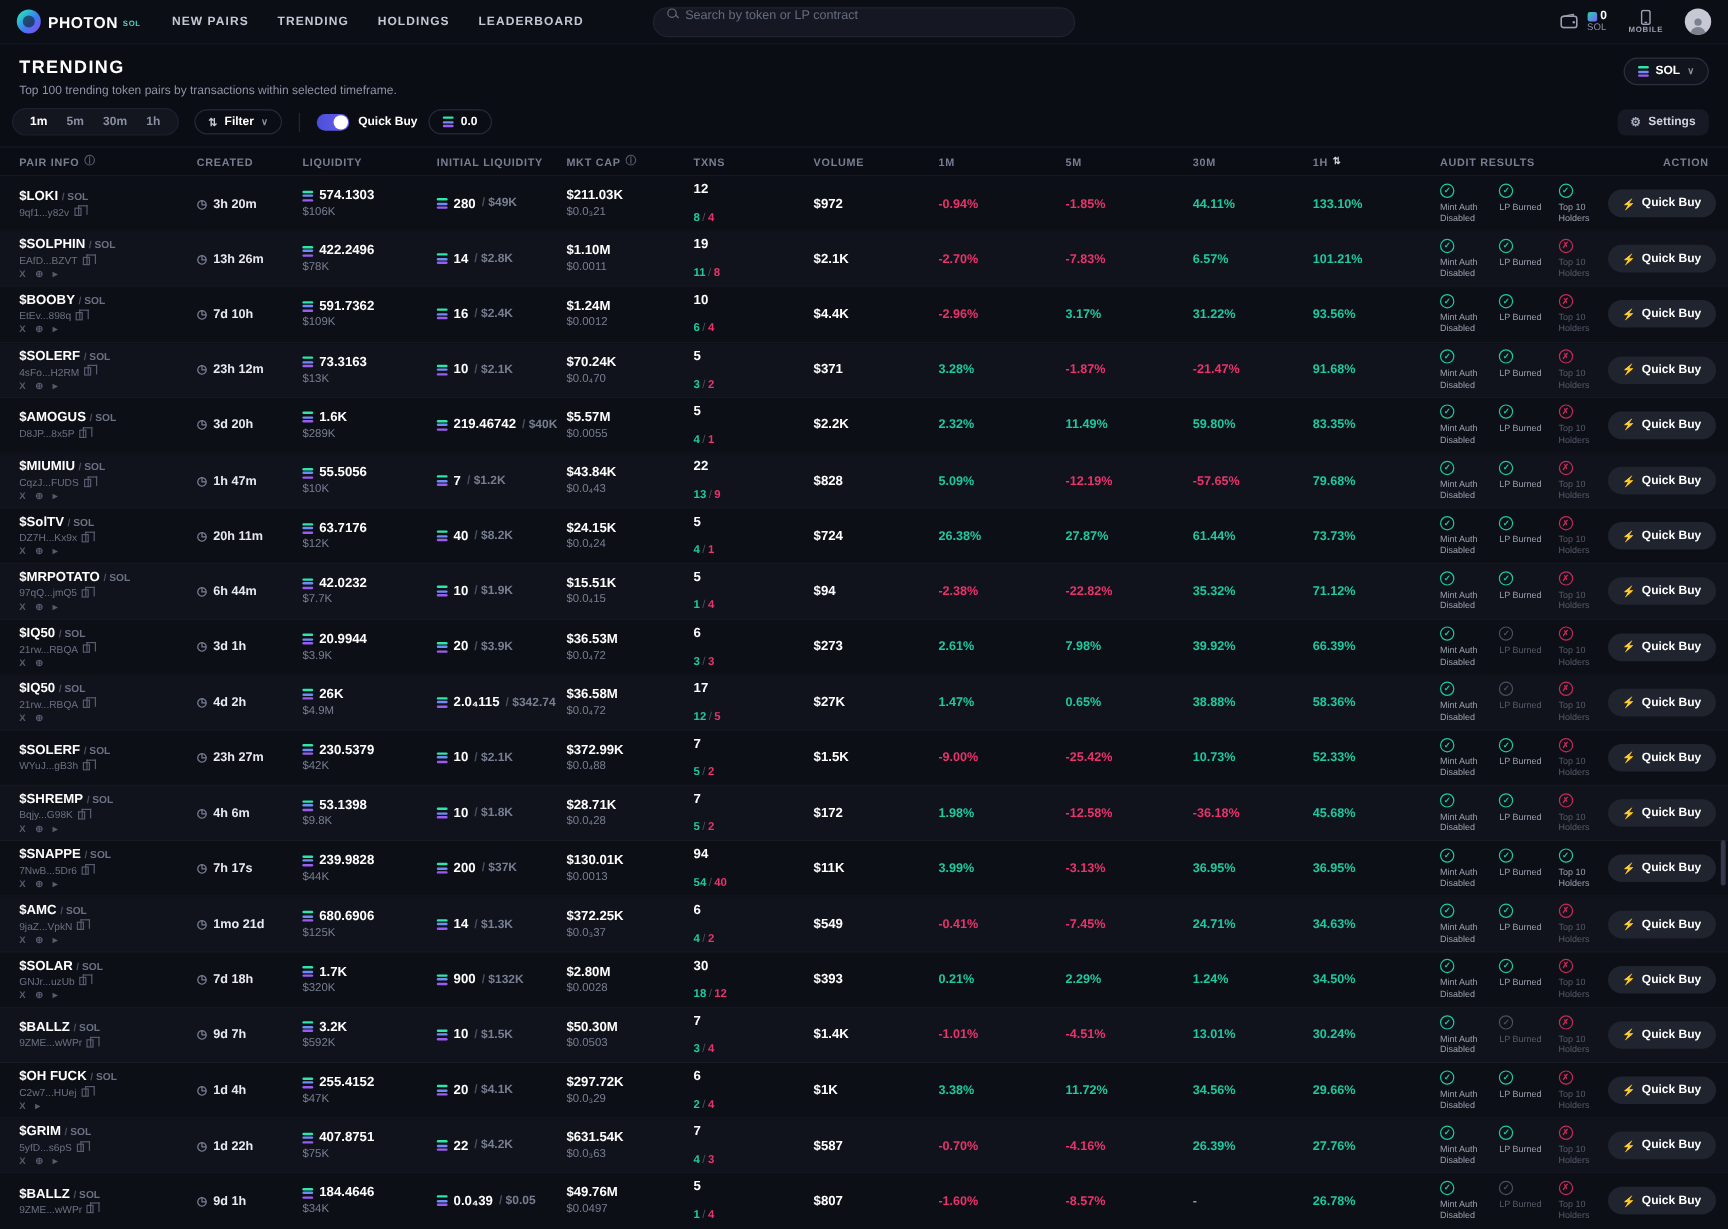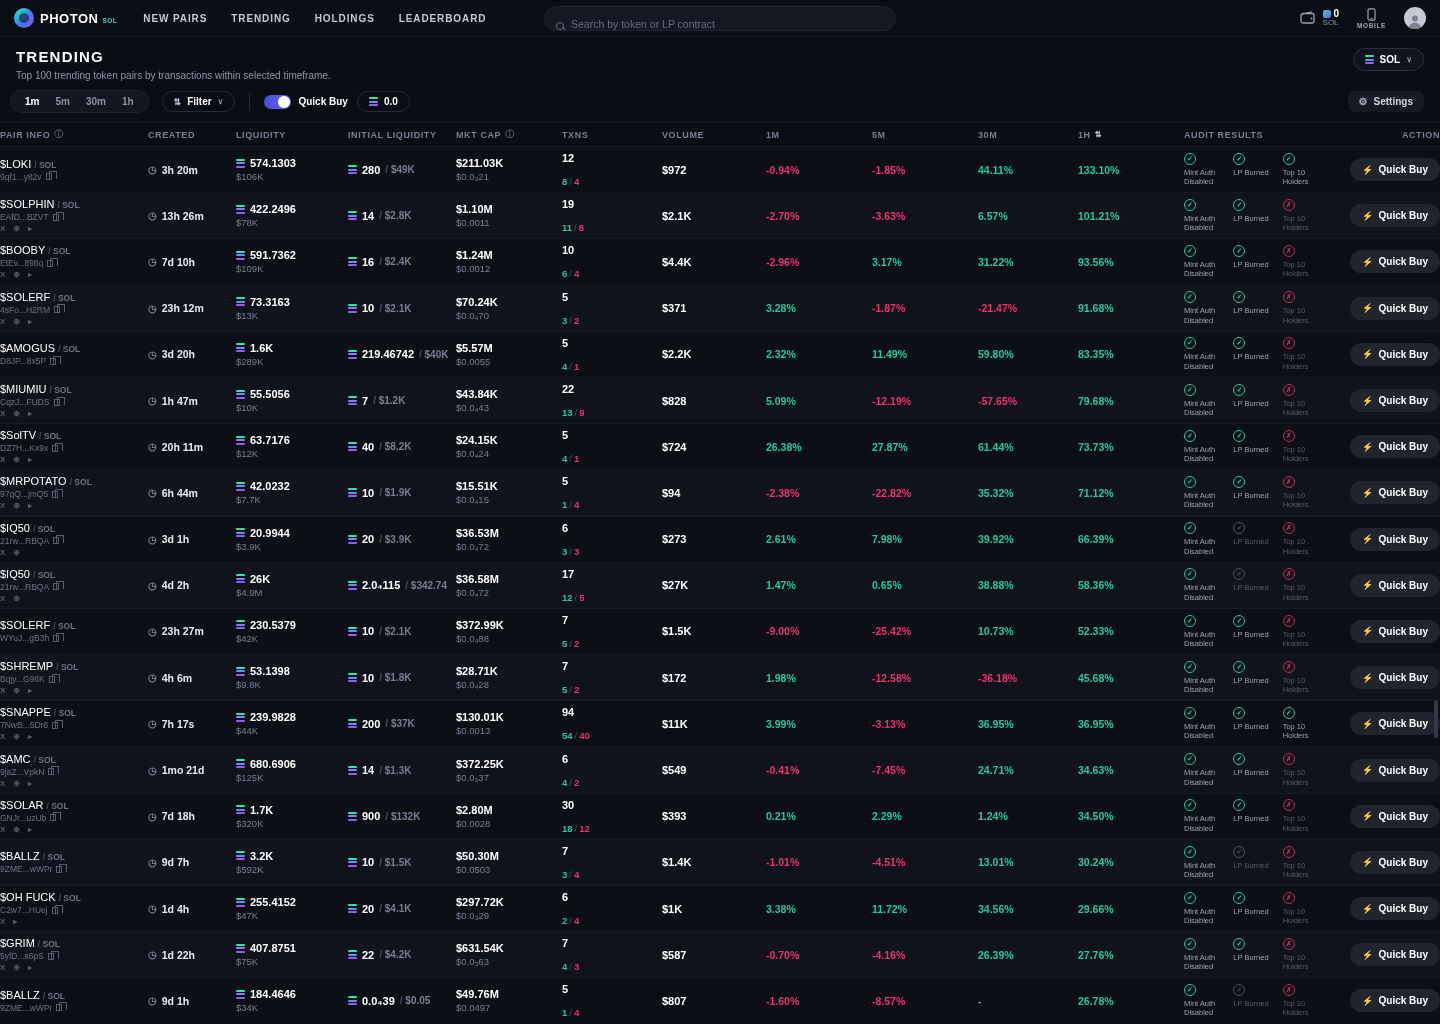--- a/index.html
+++ b/index.html
@@ -5,21 +5,21 @@
   *{margin:0;padding:0;box-sizing:border-box}
   html,body{width:1440px;height:1024px;overflow:hidden;background:#0b0d14;font-family:"Liberation Sans",sans-serif;-webkit-font-smoothing:antialiased}
   .topnav{height:37px;background:#0c0e16;border-bottom:1px solid #161a26;display:flex;align-items:center;padding:0 14px;position:relative}
   .brand{display:flex;align-items:center;gap:6px;margin-right:26px}
   .logo-ic{width:20px;height:20px;border-radius:50%;background:linear-gradient(135deg,#25e2c2 10%,#3e7bf0 55%,#8a4cf0 95%);position:relative}
   .logo-ic::after{content:'';position:absolute;left:5px;top:5px;width:10px;height:10px;border-radius:50%;background:#0c0e16;opacity:.55}
   .brand-name{color:#fff;font-weight:800;font-size:13px;letter-spacing:.5px}
   .brand-sub{color:#35d8c5;font-size:6.5px;font-weight:700;margin-left:-2px;margin-top:5px;letter-spacing:.5px}
   .nav-items{display:flex;gap:24px}
   .nav-item{color:#c3c8d4;font-size:10px;font-weight:700;letter-spacing:.9px;cursor:pointer}
-  .search{position:absolute;left:50%;transform:translateX(-50%);width:352px;height:25px;border-radius:13px;background:#151823;border:1px solid #20232f;display:flex;align-items:flex-end;gap:7px;padding:0 11px}
+  .search{position:absolute;left:50%;transform:translateX(-50%);width:352px;height:25px;border-radius:13px;background:#151823;border:1px solid #20232f;display:flex;align-items:flex-start;gap:7px;padding:0 11px}
   .search input{background:transparent;border:none;outline:none;color:#9aa0b2;font-size:10.5px;width:100%;font-family:"Liberation Sans",sans-serif}
   .search input::placeholder{color:#656b7e}
   .mag{width:8px;height:8px;border:1.4px solid #656b7e;border-radius:50%;position:relative;flex:none}
   .mag::after{content:'';position:absolute;width:4px;height:1.4px;background:#656b7e;transform:rotate(45deg);right:-3px;bottom:-1px}
   .nav-right{margin-left:auto;display:flex;align-items:center;gap:18px}
   .wal-group{display:flex;align-items:center;gap:7px}
   .bal-col{display:flex;flex-direction:column;align-items:flex-start;line-height:1.1}
   .bal-row{display:flex;align-items:center;gap:3px}
   .sol-sq{width:8px;height:8px;border-radius:2px;background:linear-gradient(135deg,#22d6a5,#7b5cff)}
   .bal-num{color:#fff;font-size:10px;font-weight:700}
@@ -41,30 +41,30 @@
   .pill{display:flex;align-items:center;gap:6px;border:1px solid #262b3b;border-radius:14px;padding:4px 11px;color:#fff;font-size:10px;font-weight:700;cursor:pointer}
   .filter-pill{margin-left:13px}
   .f-ic{color:#c3c8d4;font-size:9px}
   .vdiv{width:1px;height:16px;background:#23273400;border-left:1px solid #232734;margin:0 14px}
   .toggle{width:27px;height:14px;border-radius:7px;background:linear-gradient(90deg,#4a4fd8,#6a5ff0);position:relative;cursor:pointer;flex:none}
   .toggle::after{content:'';position:absolute;right:1px;top:1px;width:12px;height:12px;border-radius:50%;background:#fff}
   .qb-label{color:#fff;font-size:10px;font-weight:700;margin:0 9px 0 7px}
   .settings-pill{margin-left:auto;display:flex;align-items:center;gap:6px;background:#171a25;border-radius:7px;padding:5px 11px;color:#cfd3de;font-size:10px;font-weight:700;cursor:pointer}
   .gear{font-size:10px;color:#aab0bf}
   
-  .grid{display:grid;grid-template-columns:148px 88px 112px 108px 106px 100px 104px 106px 106px 100px 106px 140px 1fr;align-items:center;padding:0 0}
+  .grid{display:grid;grid-template-columns:148px 88px 112px 108px 106px 100px 104px 106px 106px 100px 106px 140px 1fr;align-items:center;padding:0 16px}
   .thead{height:24px;border-bottom:1px solid #181b26}
   .th{color:#787e92;font-size:9px;font-weight:700;letter-spacing:.6px;display:flex;align-items:center;gap:4px}
   .info-ic{color:#565b6e;font-size:9px}
   .sort-ic{color:#cfd3de;font-size:8px}
   .trow{height:46.2px;border-bottom:1px solid rgba(255,255,255,.035);cursor:pointer}
   .trow:nth-child(even){background:#10131c}
   .trow:nth-child(odd){background:#0c0f16}
   .pair-name-line{display:flex;align-items:baseline;gap:3px}
-  .p-name{color:#fff;font-size:11px;font-weight:400;white-space:nowrap}
+  .p-name{color:#fff;font-size:11px;font-weight:700;white-space:nowrap}
   .p-quote{color:#6b7183;font-size:8.5px;font-weight:700}
   .p-quote::before{content:'/ ';color:#4a4f5e}
   .p-addr{color:#6b7183;font-size:8.5px;margin-top:2px;display:flex;align-items:center;gap:4px}
   .copy-ic{width:6px;height:7px;border:1px solid #565b6e;position:relative;display:inline-block}
   .copy-ic::before{content:'';position:absolute;top:-3px;left:2px;width:6px;height:7px;border-left:1px solid #565b6e;border-top:1px solid #565b6e;border-right:1px solid #565b6e}
   .socials{display:flex;gap:8px;margin-top:3px}
   .soc{color:#565b6e;font-size:8px;font-weight:700;cursor:pointer;line-height:1}
   .created-cell{display:flex;align-items:center;gap:5px;color:#e8eaf0;font-size:10.5px;font-weight:600}
   .clock{color:#787e92;font-size:10px}
   .two-line .l1{display:flex;align-items:center;gap:5px}
@@ -363,21 +363,21 @@
       <div class="subv">$0.0011</div>
     </div>
     <div>
       <div class="num">19</div>
       <div class="bs-line">
         <span class="buys">11</span><span class="bs-sl">/</span><span class="sells">8</span>
       </div>
     </div>
     <div class="vol">$2.1K</div>
     <div class="pct cell-1m neg">-2.70%</div>
-    <div class="pct cell-5m neg">-3.63%</div>
+    <div class="pct cell-5m neg">-7.83%</div>
     <div class="pct cell-30m pos">6.57%</div>
     <div class="pct cell-1h pos">101.21%</div>
     <div class="audit-cell">
         <div class="audit-item ok">
           <span class="a-ic">✓</span>
           <span class="a-lb">Mint Auth Disabled</span>
         </div>
         <div class="audit-item ok">
           <span class="a-ic">✓</span>
           <span class="a-lb">LP Burned</span>

